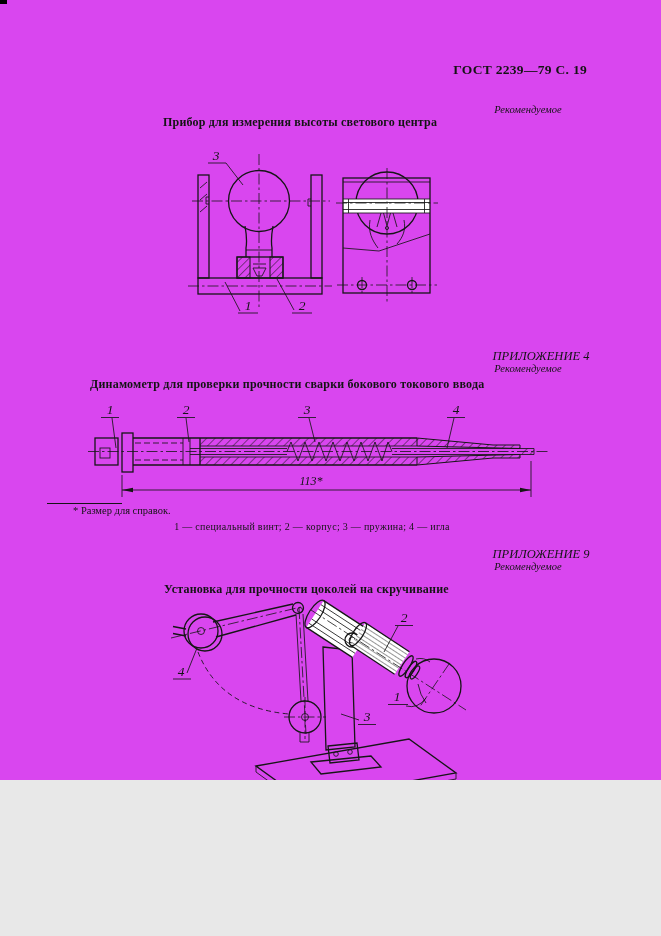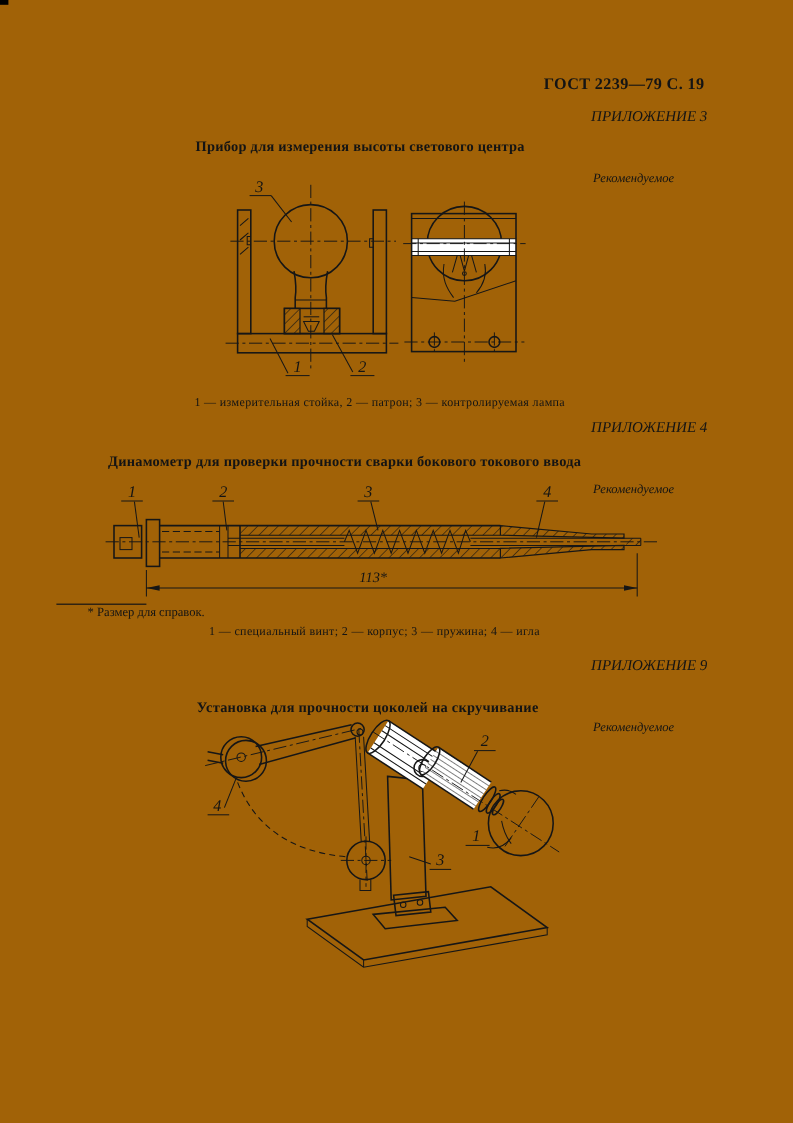--- a/index.html
+++ b/index.html
@@ -1,24 +1,24 @@
 <!DOCTYPE html>
 <html><head>
 <meta charset="utf-8">
 <style>
   html,body { margin:0; padding:0; background:#e8e8e8; }
   .page {
-    position:relative; width:661px; height:936px; margin:0 auto;
-    background:#a16207; overflow:hidden;
+    position:relative; width:661px; height:780px; margin:0 auto;
+    background:#d946ef; overflow:hidden;
     font-family:"Liberation Serif","DejaVu Serif",serif; color:#141414;
   }
   .abs { position:absolute; }
   .header { font-weight:bold; font-size:13.5px; letter-spacing:0.3px; white-space:nowrap; }
   .app-label { font-style:italic; font-size:12.5px; text-align:center; white-space:nowrap; }
-  .app-sub { font-style:italic; font-size:10.5px; text-align:center; white-space:nowrap;margin-top:40px; }
+  .app-sub { font-style:italic; font-size:10.5px; text-align:center; white-space:nowrap; }
   .fig-title { font-weight:bold; font-size:12px; text-align:left; letter-spacing:0.2px; white-space:nowrap; }
   .caption { font-size:10px; text-align:center; letter-spacing:0.3px; white-space:nowrap; }
   .footnote { font-size:10.5px; white-space:nowrap;text-align:center; }
   .rule { background:#141414; height:1px; }
   .tick { background:#000; }
 
   svg { overflow:visible; }
   .ln   { fill:none; stroke:#161616; stroke-width:1.3; }
   .thin { fill:none; stroke:#161616; stroke-width:0.85; }
   .cl   { fill:none; stroke:#161616; stroke-width:0.8; stroke-dasharray:11 3 2.5 3; }
@@ -29,21 +29,20 @@
 </style>
 </head>
 <body>
 
 <div class="page">
 
   <div class="abs tick" style="left:0;top:421;width:7px;height:4px"></div>
 
   <div class="abs header" style="right:74px;top:62px">ГОСТ 2239—79 С. 19</div>
 
-  <div class="abs app-label" style="left:441px;width:200px;top:90px">ПРИЛОЖЕНИЕ 3</div>
   <div class="abs app-sub" style="left:428px;width:200px;top:104px">Рекомендуемое</div>
   <div class="abs fig-title" style="left:163px;width:300px;top:115px">Прибор для измерения высоты светового центра</div>
 
   <svg class="abs" style="left:180px;top:140px" width="260" height="185" viewBox="0 0 260 185">
     <defs>
       <pattern id="hp1" width="5.5" height="5.5" patternUnits="userSpaceOnUse" patternTransform="rotate(45)">
         <line x1="0" y1="0" x2="0" y2="5.5" stroke="#161616" stroke-width="1"></line>
       </pattern>
     </defs>
 
@@ -104,21 +103,20 @@
       <circle class="ln" cx="182" cy="145" r="4.5"></circle>
       <circle class="ln" cx="232" cy="145" r="4.5"></circle>
       <line class="cl" x1="157" y1="145" x2="257" y2="145"></line>
       <line class="cl" x1="182" y1="137" x2="182" y2="153"></line>
       <line class="cl" x1="232" y1="137" x2="232" y2="153"></line>
       <line class="cl" x1="207" y1="28" x2="207" y2="162"></line>
       <line class="cl" x1="156" y1="63" x2="258" y2="63"></line>
     </g>
   </svg>
 
-  <div class="abs caption" style="left:162px;width:300px;top:330px">1 — измерительная стойка, 2 — патрон; 3 — контролируемая лампа</div>
 
   <div class="abs app-label" style="left:441px;width:200px;top:349px">ПРИЛОЖЕНИЕ 4</div>
   <div class="abs app-sub" style="left:428px;width:200px;top:363px">Рекомендуемое</div>
   <div class="abs fig-title" style="left:90px;width:440px;top:377px">Динамометр для проверки прочности сварки бокового токового ввода</div>
 
   <svg class="abs" style="left:85px;top:398px" width="470" height="105" viewBox="0 0 470 105">
     <defs>
       <pattern id="hp2" width="6" height="6" patternUnits="userSpaceOnUse" patternTransform="rotate(45)">
         <line x1="0" y1="0" x2="0" y2="6" stroke="#161616" stroke-width="1"></line>
       </pattern>

